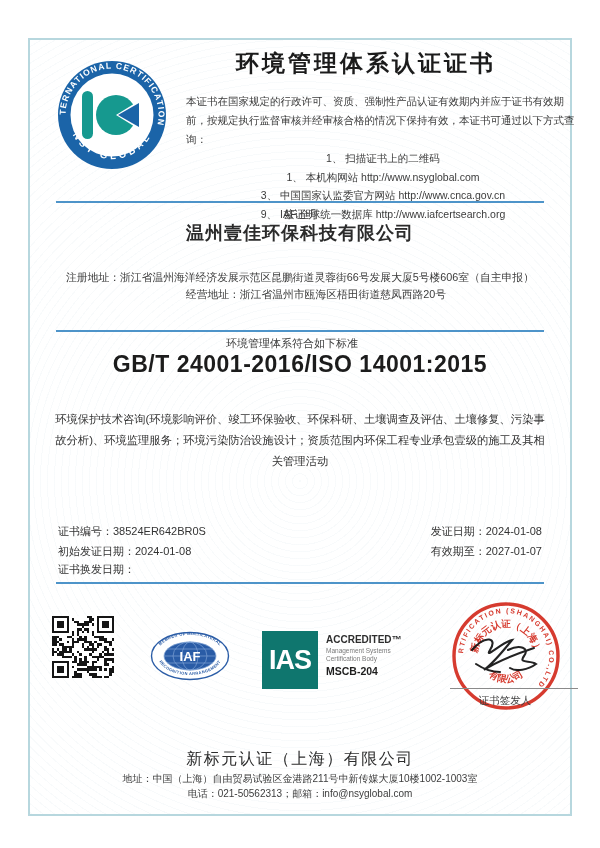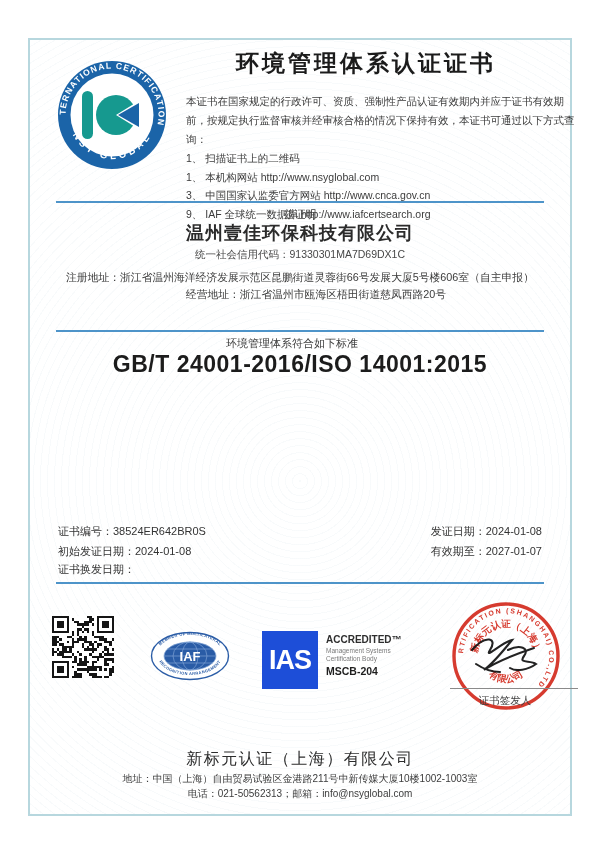--- a/index.html
+++ b/index.html
@@ -10,39 +10,39 @@
          box-sizing:border-box;border:2px solid #b7d7de;background:#fff;}
   .frame::after{content:"";position:absolute;inset:0;pointer-events:none;
     background:repeating-radial-gradient(circle at 50% 57%,rgba(160,190,205,.07) 0 1px,transparent 1px 7px);}
   .wm{position:absolute;left:0;top:0;z-index:0;pointer-events:none;}
   .content{position:absolute;inset:0;z-index:2;}
   .abs{position:absolute;}
   .center{text-align:center;}
   .title{left:168px;right:36px;top:48px;font-size:23px;font-weight:bold;color:#1b1b1b;letter-spacing:3px;text-align:center;}
   .logo{left:57px;top:60px;width:110px;height:110px;}
   .intro{left:186px;top:92px;width:394px;font-size:10.5px;line-height:1.8;color:#3b3b3b;}
-  .intro .li{white-space:nowrap;}
+  .intro .li{white-space:nowrap;text-align:center;}
   .hr{height:2px;background:#4e94c9;left:56px;right:56px;}
   .hr1{top:201px;} .hr2{top:330px;} .hr3{top:582px;}
   .certify-label{left:0;right:0;top:207px;font-size:11px;color:#3a3a3a;}
   .company{left:0;right:0;top:221px;font-size:18px;font-weight:600;color:#2b2b2b;letter-spacing:1px;}
   .credit{left:0;right:0;top:248px;font-size:10.5px;color:#474747;}
   .addr1{left:0;right:0;top:271px;font-size:10.8px;color:#3b3b3b;}
   .addr2{left:0;right:0;top:288px;font-size:10.8px;color:#3b3b3b;padding-left:32px;}
   .std-heading{left:0;right:16px;top:336px;font-size:11px;color:#3a3a3a;}
   .std-code{left:0;right:0;top:351px;font-size:23px;font-weight:bold;color:#1c1c1c;letter-spacing:.5px;}
   .scope-label{left:0;right:0;top:388px;font-size:11px;color:#3a3a3a;}
   .scope{left:50px;right:50px;top:409px;font-size:11.3px;line-height:1.85;color:#333;text-align:center;}
   .ci{font-size:11px;color:#333;}
   .ci-l{left:58px;} .ci-r{right:58px;text-align:right;}
   .row1{top:524px;} .row2{top:544px;} .row3{top:562px;}
   .qr{left:52px;top:616px;width:62px;height:62px;}
   .iaf{left:150px;top:631px;width:80px;height:50px;}
   .ias{left:262px;top:631px;width:170px;height:58px;display:flex;}
-  .ias-box{width:56px;height:58px;background:#1d4ed8;color:#fff;display:flex;align-items:center;justify-content:center;
+  .ias-box{width:56px;height:58px;background:#0f766e;color:#fff;display:flex;align-items:center;justify-content:center;
            font-weight:bold;font-size:27px;letter-spacing:-1px;}
   .ias-txt{margin-left:8px;padding-top:3px;line-height:1.25;}
   .ias-acc{font-size:10px;font-weight:bold;color:#2e2e2e;}
   .ias-sm{font-size:6.5px;color:#7a7a7a;}
   .ias-code{font-size:10.5px;font-weight:bold;color:#1e1e1e;margin-top:2px;}
   .stamp{left:446px;top:598px;width:120px;height:120px;}
   .sign-line{left:450px;width:128px;top:688px;height:1px;background:#8a8a8a;}
   .signer{left:430px;width:150px;top:694px;font-size:10.5px;color:#3f3f3f;text-align:center;}
   .f-company{left:0;right:0;top:749px;font-size:16px;font-weight:500;color:#2c2c2c;letter-spacing:1.5px;}
   .f-addr{left:0;right:0;top:772px;font-size:10px;color:#3d3d3d;}
@@ -115,28 +115,28 @@
       <div class="li">1、 扫描证书上的二维码</div>
       <div class="li">1、 本机构网站 http://www.nsyglobal.com</div>
       <div class="li">3、 中国国家认监委官方网站 http://www.cnca.gov.cn</div>
       <div class="li">9、 IAF 全球统一数据库 http://www.iafcertsearch.org</div>
     </div>
 
     <div class="abs hr hr1"></div>
 
     <div class="abs center certify-label">兹证明</div>
     <div class="abs center company">温州壹佳环保科技有限公司</div>
-    <div class="abs center credit">统一社会信用代码：91330301MA7D69DX1C</div>
     <div class="abs center addr1">注册地址：浙江省温州海洋经济发展示范区昆鹏街道灵蓉街66号发展大厦5号楼606室（自主申报）</div>
     <div class="abs center addr2">经营地址：浙江省温州市瓯海区梧田街道慈凤西路20号</div>
 
     <div class="abs hr hr2"></div>
 
     <div class="abs center std-heading">环境管理体系符合如下标准</div>
     <div class="abs center std-code">GB/T 24001-2016/ISO 14001:2015</div>
+    <div class="abs scope">环境保护技术咨询(环境影响评价、竣工环保验收、环保科研、土壤调查及评估、土壤修复、污染事故分析)、环境监理服务；环境污染防治设施设计；资质范围内环保工程专业承包壹级的施工及其相关管理活动</div>
 
     <div class="abs ci ci-l row1">证书编号：38524ER642BR0S</div>
     <div class="abs ci ci-r row1">发证日期：2024-01-08</div>
     <div class="abs ci ci-l row2">初始发证日期：2024-01-08</div>
     <div class="abs ci ci-r row2">有效期至：2027-01-07</div>
     <div class="abs ci ci-l row3">证书换发日期：</div>
 
     <div class="abs hr hr3"></div>
 
     <svg class="abs qr" id="qr-svg" viewBox="0 0 25 25" shape-rendering="crispEdges">

